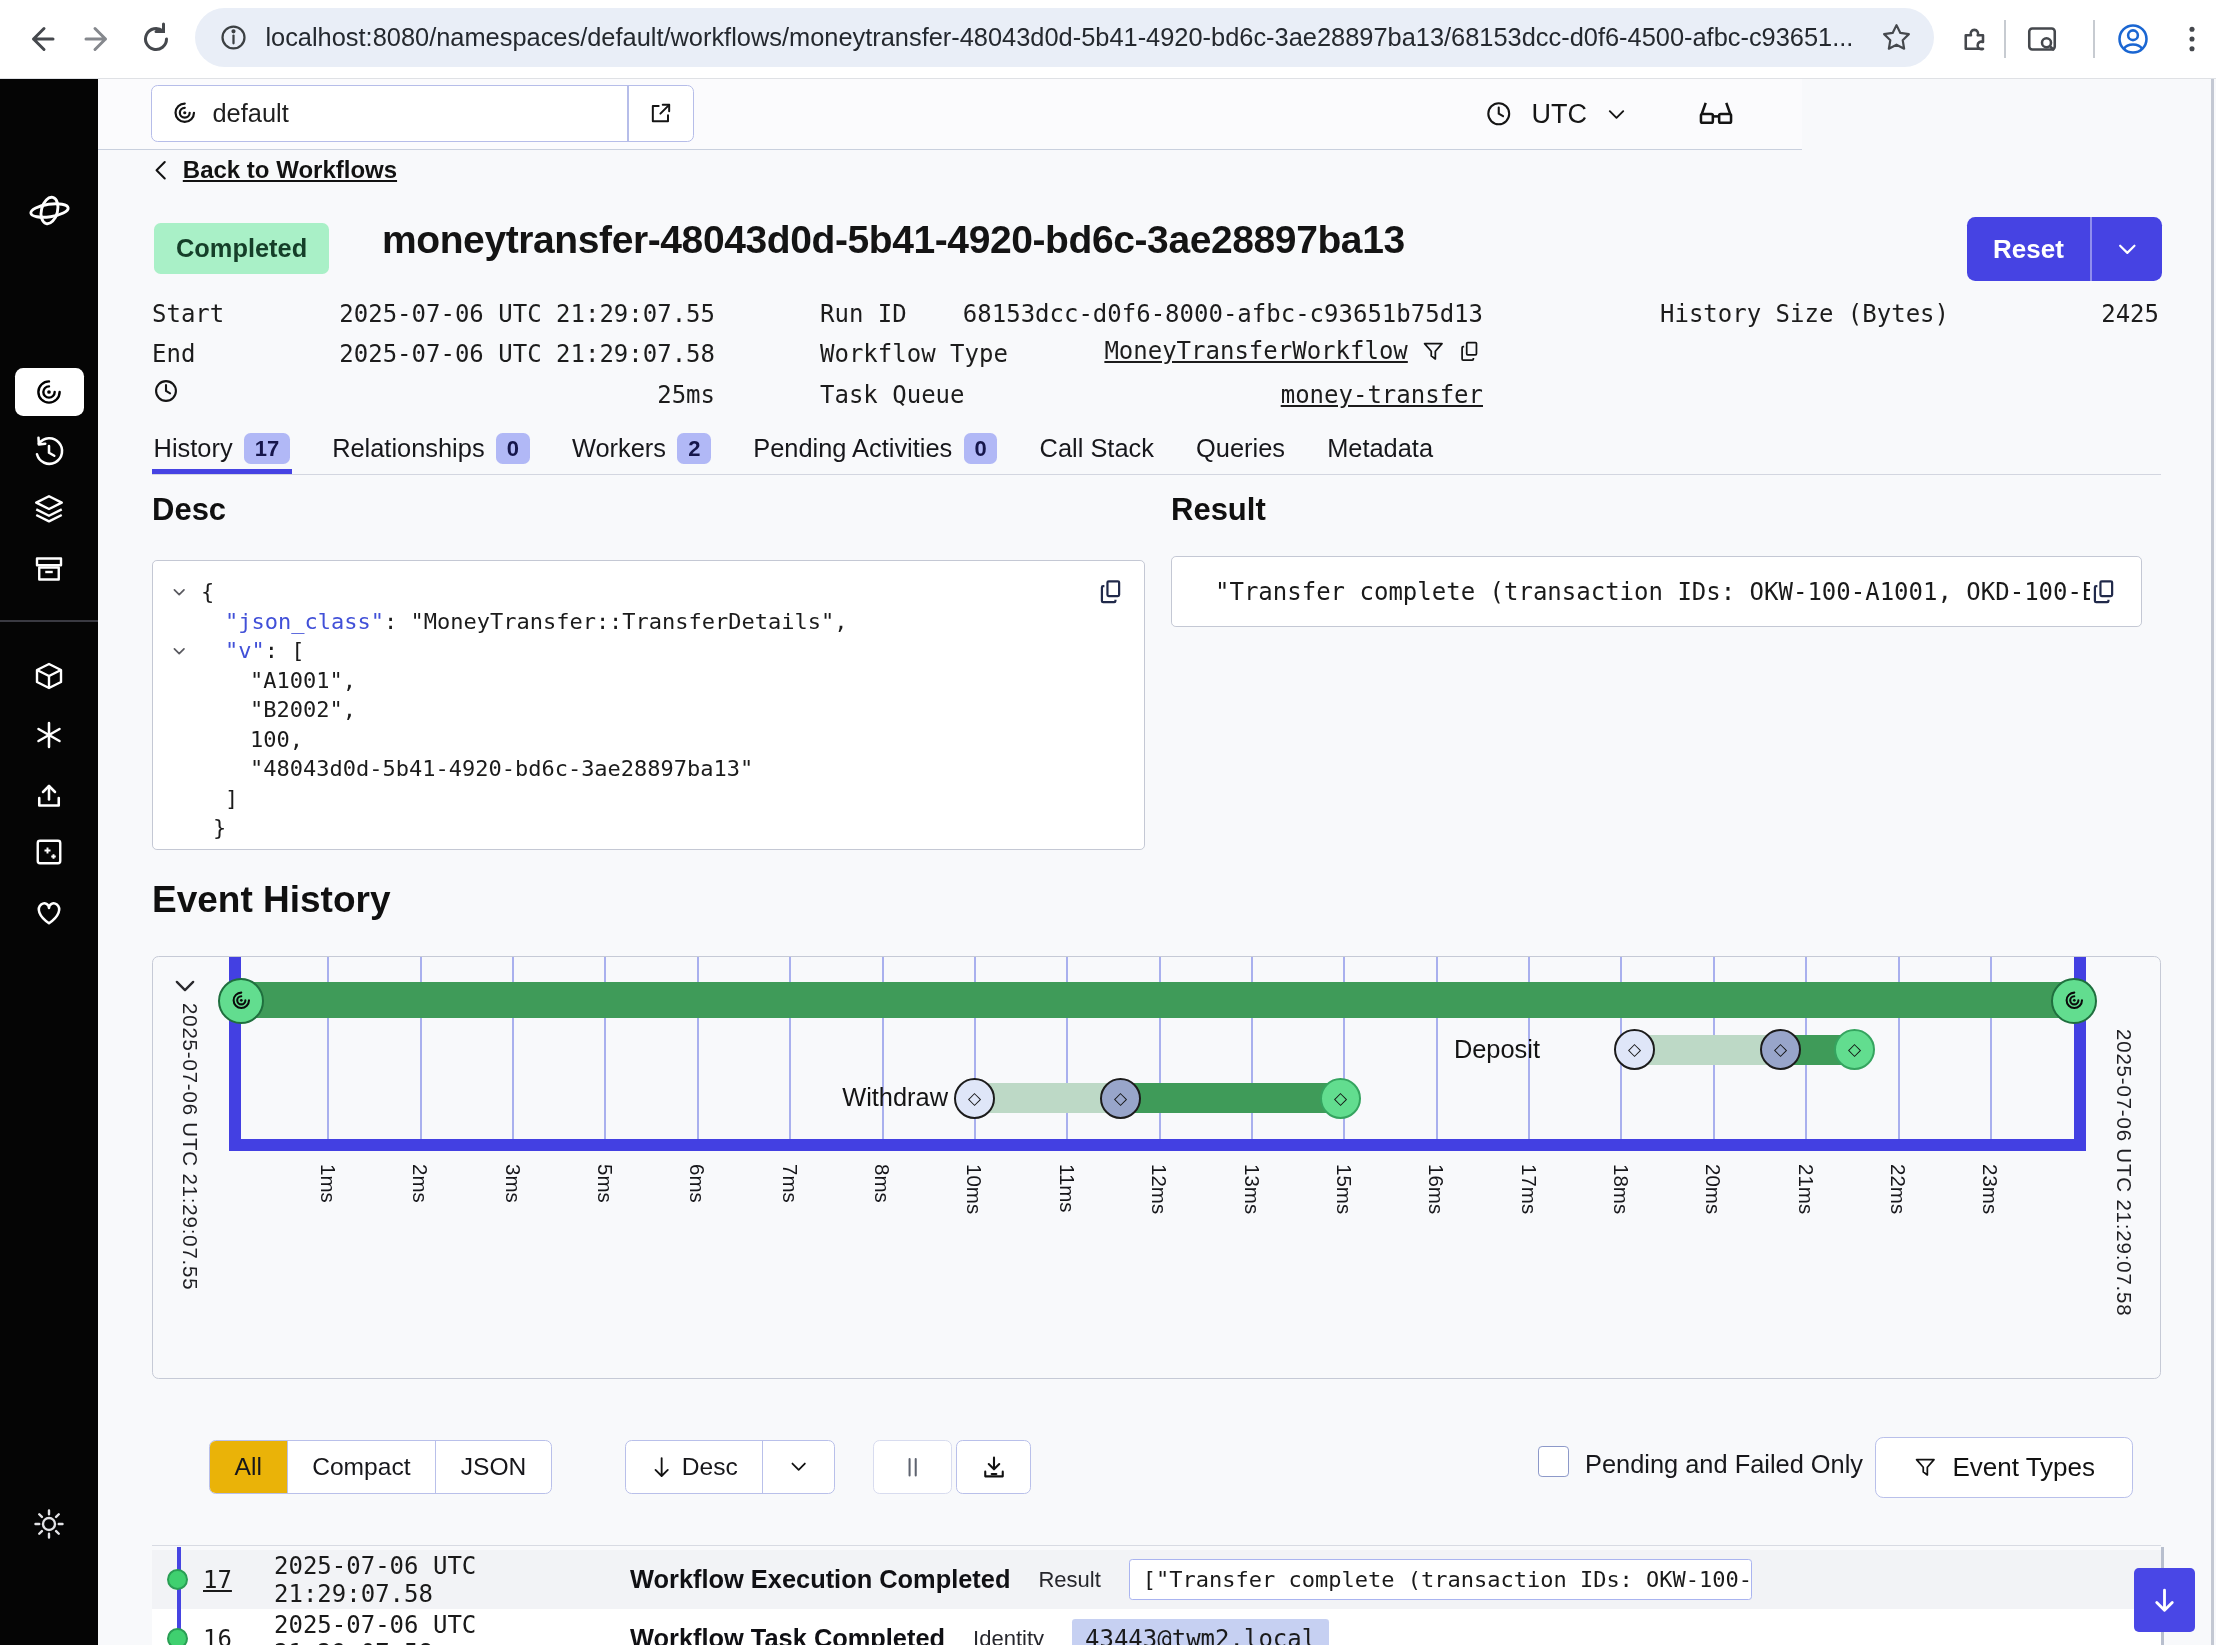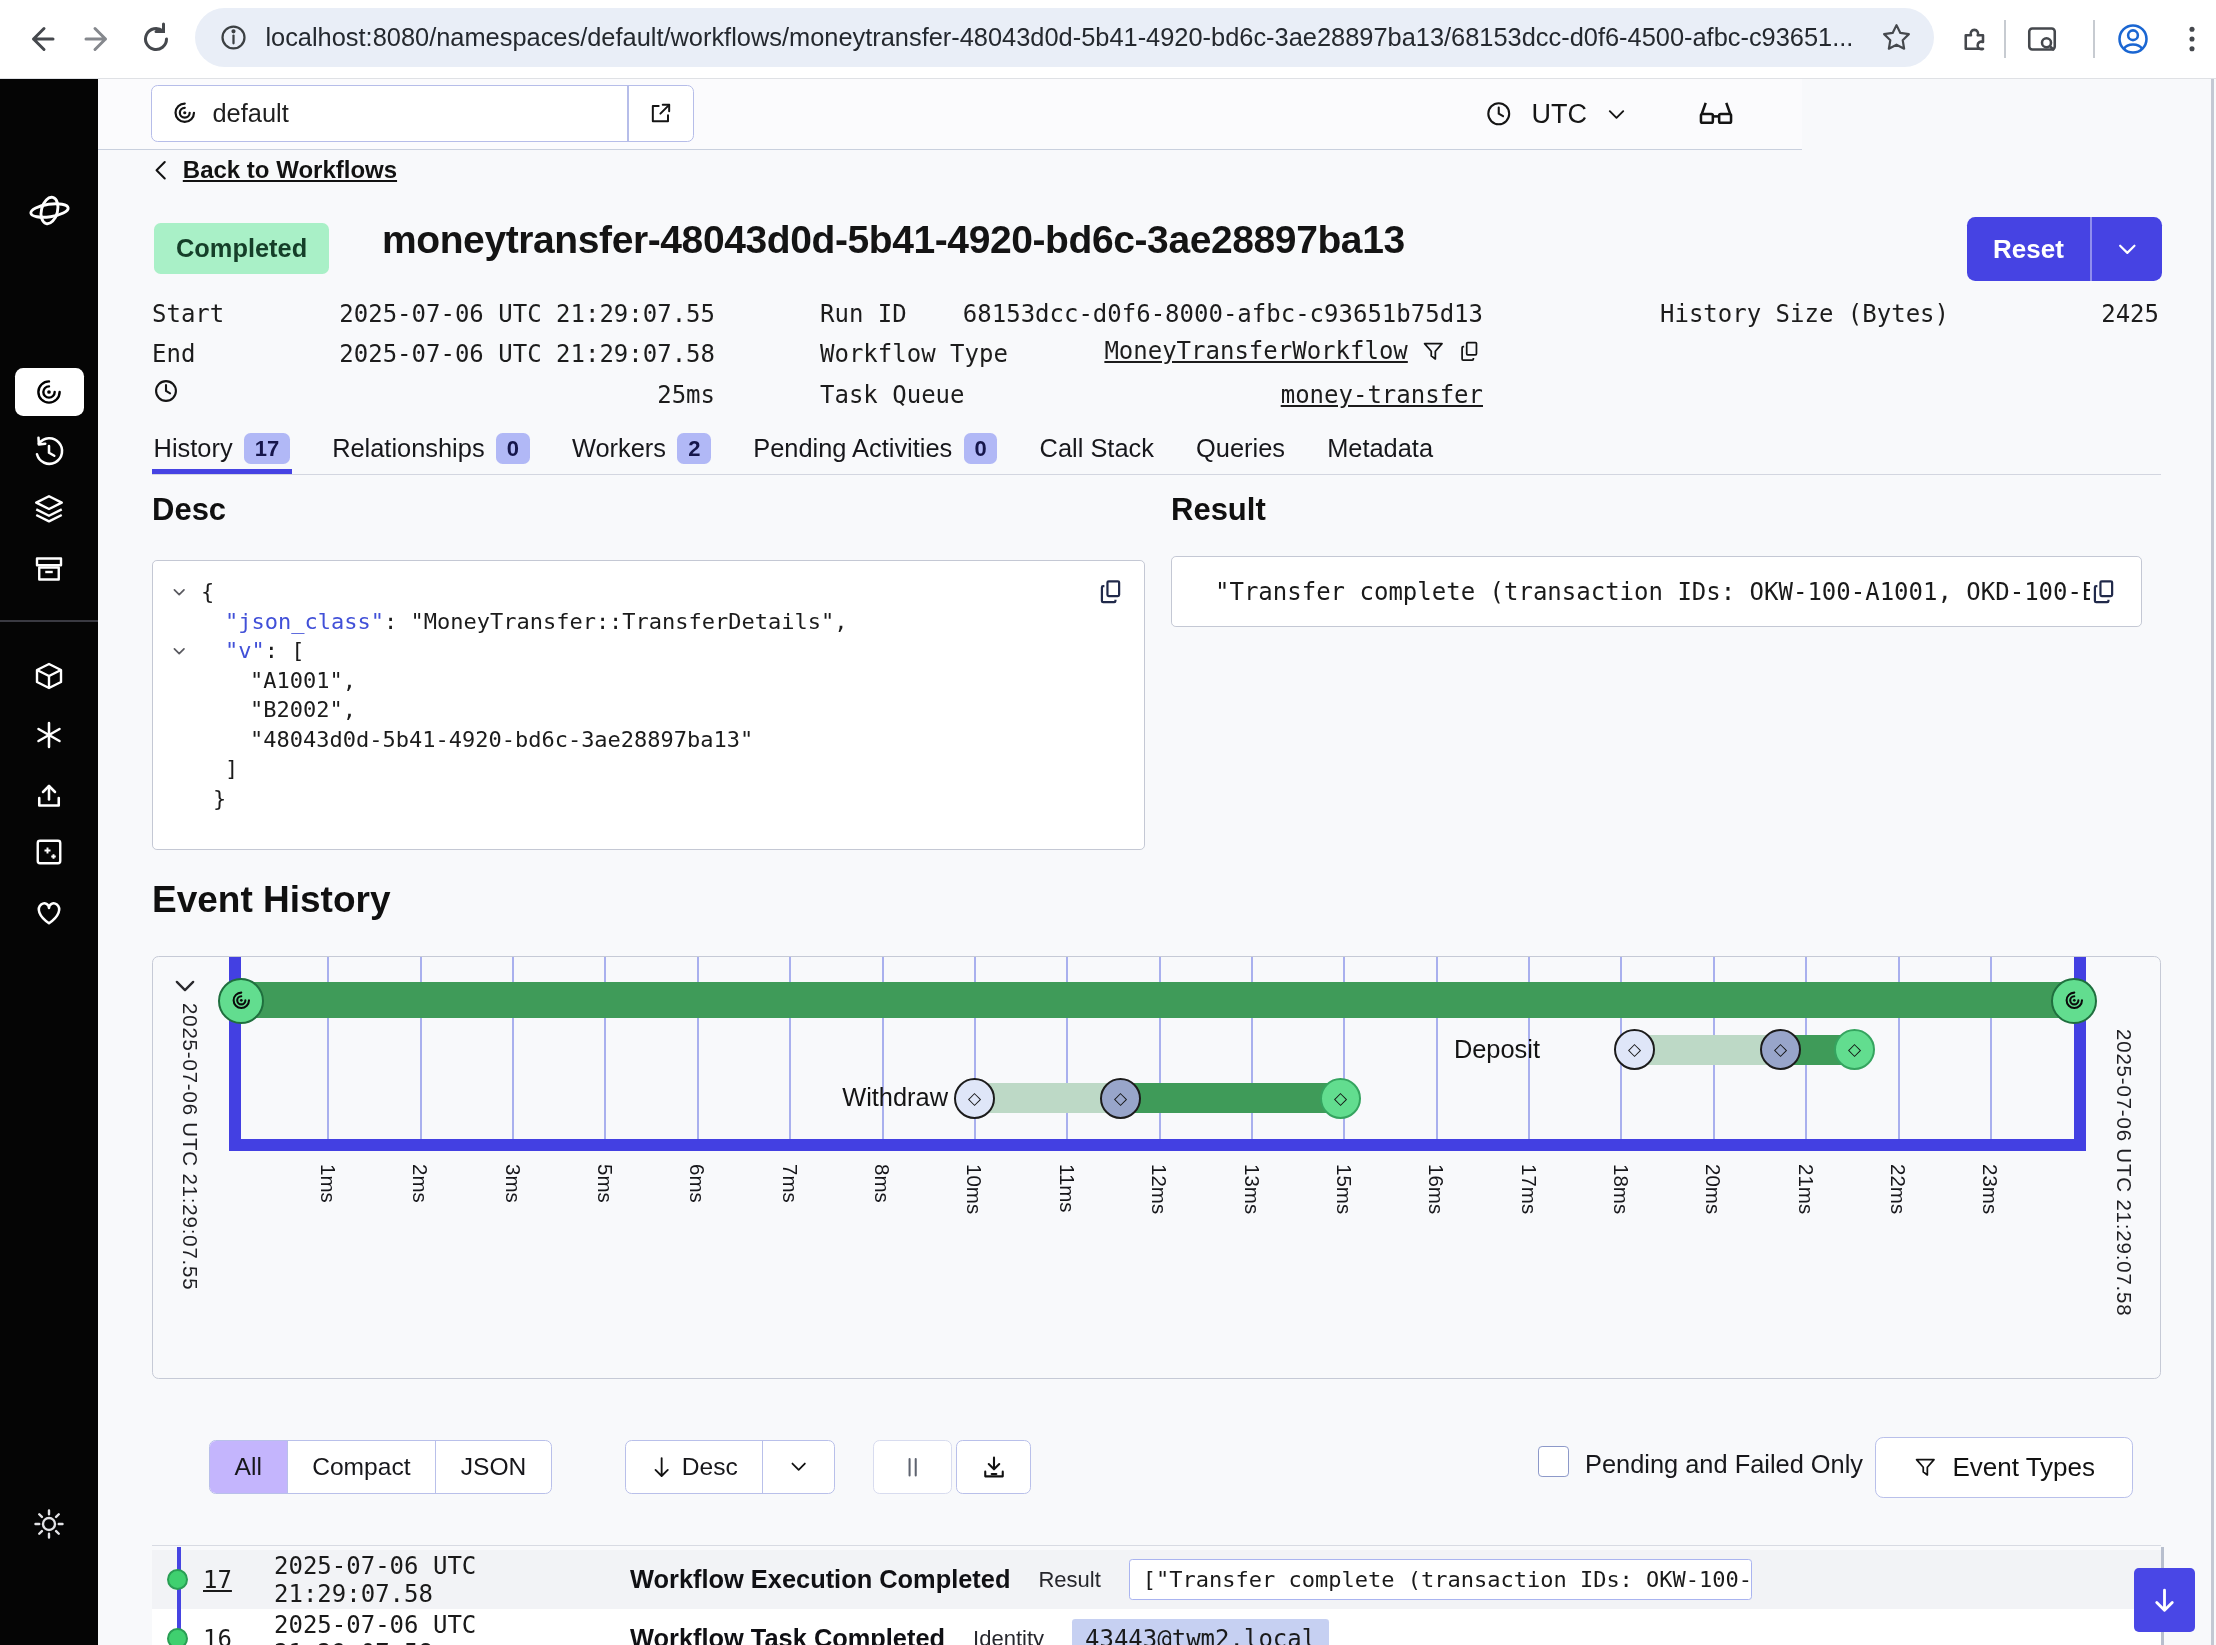--- a/index.html
+++ b/index.html
@@ -75,21 +75,21 @@
   .vlabel { position:absolute; writing-mode:vertical-rl; font-size:20.5px; color:#1f1f23; letter-spacing:0.8px; }
   .marker { position:absolute; width:41px; height:41px; border-radius:50%; display:flex; align-items:center; justify-content:center; font-size:17px; color:#111; cursor:pointer; }
   .spiral-circle { position:absolute; width:46px; height:46px; border-radius:50%; background:#62dd8f; border:2.5px solid #1f6f3e; display:flex; align-items:center; justify-content:center; cursor:pointer; }
   .act-label { position:absolute; width:213px; text-align:right; font-size:25.4px; color:#141414; white-space:nowrap; }
   #chart-toggle { position:absolute; left:18px; top:14.8px; cursor:pointer; }
 
   
   .btn-group { position:absolute; top:1440px; height:54px; border:1.6px solid #b9c0ea; border-radius:6.6px; background:#fff; display:flex; overflow:hidden; }
   .seg { display:flex; align-items:center; justify-content:center; font-size:24.6px; color:#17171b; cursor:pointer; border-right:1.6px solid #b9c0ea; padding:0 24.6px; }
   .seg:last-child { border-right:none; }
-  .seg.active { background:#c4b5fd; }
+  .seg.active { background:#eab308; }
   .icon-btn { position:absolute; top:1440px; height:54px; border-radius:6.6px; background:#fff; display:flex; align-items:center; justify-content:center; cursor:pointer; }
   #checkbox { position:absolute; left:1538px; top:1446px; width:31px; height:31px; background:#fff; border:1.6px solid #8d99c9; border-radius:4.1px; cursor:pointer; }
   #chk-label { position:absolute; left:1585px; top:1450px; font-size:25.4px; color:#17171b; }
   #event-types-btn { position:absolute; left:1875px; top:1437px; width:258px; height:61px; background:#fff; border:1.6px solid #b9c0ea; border-radius:8.2px; display:flex; align-items:center; justify-content:center; gap:14.8px; font-size:26px; color:#121212; cursor:pointer; }
 
   
   #evt-border { position:absolute; left:152px; top:1545px; width:2009px; height:0.8px; background:#d8dbe3; }
   .evt-row { position:absolute; left:152px; width:2009px; height:59px; display:flex; align-items:center; gap:28px; padding-left:51px; cursor:pointer; }
   .evt-id { font-family:"DejaVu Sans Mono",monospace; font-size:24px; text-decoration:underline; width:43px; }
   .evt-time { font-family:"DejaVu Sans Mono",monospace; font-size:24px; width:328px; }
@@ -333,20 +333,21 @@
   <div id="json-code">
       <div class="json-line"><span class="collapser"><svg width="16.4" height="16.4" viewBox="0 0 48 48" fill="none" stroke="#5a5a60" stroke-width="5" stroke-linecap="round" stroke-linejoin="round">
             <path d="M10 17 L24 31 L38 17"></path>
           </svg></span><span style="position: absolute; left: 48px;"><span>{</span></span></div>
       <div class="json-line"><span style="position: absolute; left: 72px;"><span class="json-key">"json_class"</span><span>: "MoneyTransfer::TransferDetails",</span></span></div>
       <div class="json-line"><span class="collapser"><svg width="16.4" height="16.4" viewBox="0 0 48 48" fill="none" stroke="#5a5a60" stroke-width="5" stroke-linecap="round" stroke-linejoin="round">
             <path d="M10 17 L24 31 L38 17"></path>
           </svg></span><span style="position: absolute; left: 72px;"><span class="json-key">"v"</span><span>: [</span></span></div>
       <div class="json-line"><span style="position: absolute; left: 97px;"><span>"A1001",</span></span></div>
       <div class="json-line"><span style="position: absolute; left: 97px;"><span>"B2002",</span></span></div>
+      <div class="json-line"><span style="position: absolute; left: 97px;"><span>100,</span></span></div>
       <div class="json-line"><span style="position: absolute; left: 97px;"><span>"48043d0d-5b41-4920-bd6c-3ae28897ba13"</span></span></div>
       <div class="json-line"><span style="position: absolute; left: 72px;"><span>]</span></span></div>
       <div class="json-line"><span style="position: absolute; left: 60px;"><span>}</span></span></div>
     </div>
   <svg id="input-copy" class="copy-btn" width="29.5" height="29.5" viewBox="0 0 48 48" fill="none" stroke="#20294a" stroke-width="3.6" stroke-linejoin="round">
       <rect x="17" y="7" width="19" height="24" rx="2"></rect>
       <path d="M12 15 H10 a2 2 0 0 0 -2 2 V39 a2 2 0 0 0 2 2 H28 a2 2 0 0 0 2 -2 V37"></path>
     </svg>
 </div>
 

